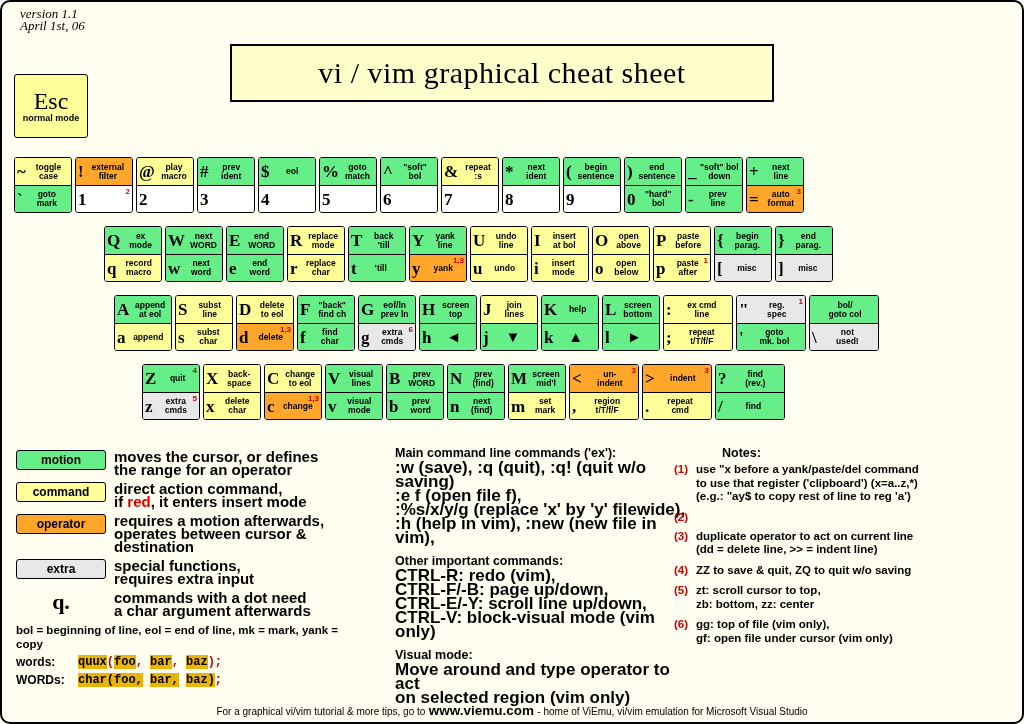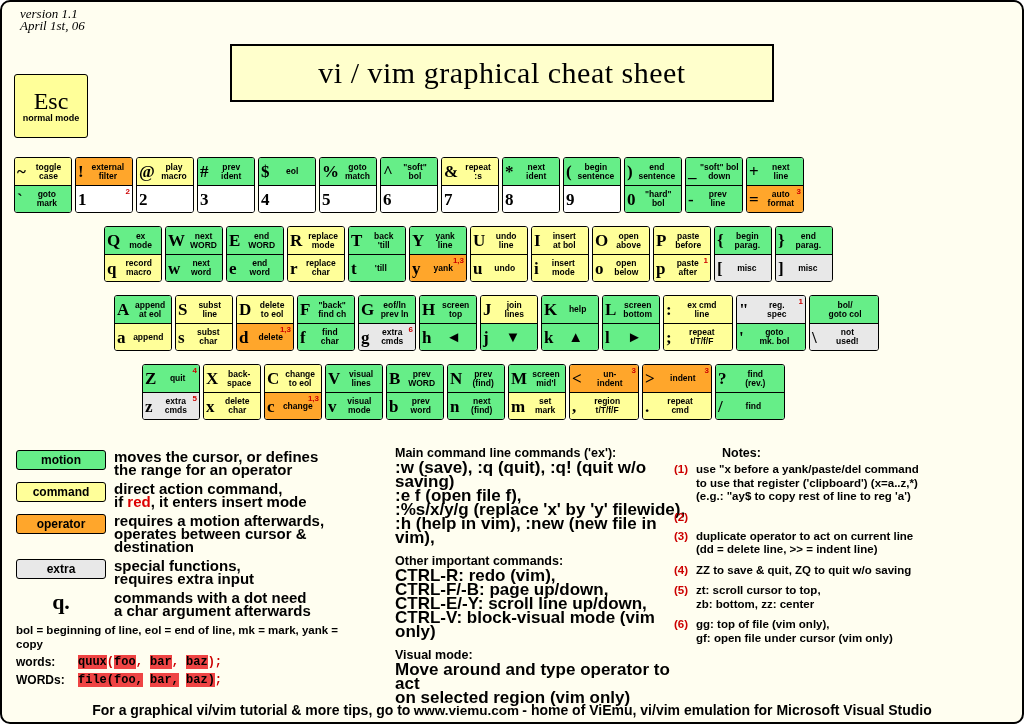--- a/index.html
+++ b/index.html
@@ -140,21 +140,21 @@
   .legend-note {
     font-family: "Liberation Sans", sans-serif;
     font-weight: bold;
     font-size: 11.5px;
     line-height: 14px;
     margin-top: 4px;
   }
   .words-row { display: flex; align-items: flex-end; margin-top: 4px; font-family: "Liberation Sans", sans-serif; font-weight: bold; font-size: 12px;}
   .words-label { width: 62px; }
   .code { font-family: "Liberation Mono", monospace; font-size: 12px; }
-  .code .hl { background: #ef4444; }
+  .code .hl { background: #eab308; }
   .code .mark { color: #cc0000; }
 
   
   .midcol { position: absolute; left: 360px; top: 444px; width: 298px; margin-left: 33px; }
   .midcol h3 {
     font-family: "Liberation Sans", sans-serif;
     font-size: 12.5px;
     margin: 0 0 1px 0;
     font-weight: bold;
   }
@@ -186,21 +186,21 @@
     white-space: pre-line;
   }
   .footer {
     position: absolute;
     left: 0; right: 0; bottom: 4px;
     text-align: center;
     font-family: "Liberation Sans", sans-serif;
     font-size: 12px;
     font-weight: bold;
   }
-  .footer .plain { font-weight: bold; font-size: 14px; }
+  .footer .plain { font-weight: normal; font-size: 10px; }
   .footer .url { font-size: 13.5px; }
 </style>
 </head>
 <body>
 
 <div class="sheet">
 
   <div class="version">
     <div>version 1.1</div>
     <div>April 1st, 06</div>
@@ -802,21 +802,21 @@
 a char argument afterwards</div>
       </div>
       <div class="legend-note">bol = beginning of line, eol = end of line,
 mk = mark, yank = copy</div>
       <div class="words-row">
         <span class="words-label">words:</span>
         <span class="code"><span class="hl">quux</span><span class="mark">(</span><span class="hl">foo</span><span class="mark">,</span> <span class="hl">bar</span><span class="mark">,</span> <span class="hl">baz</span><span class="mark">)</span><span class="mark">;</span></span>
       </div>
       <div class="words-row">
         <span class="words-label">WORDs:</span>
-        <span class="code"><span class="hl">file(foo,</span> <span class="hl">bar,</span> <span class="hl">baz)</span><span class="mark">;</span></span>
+        <span class="code"><span class="hl">char(foo,</span> <span class="hl">bar,</span> <span class="hl">baz)</span><span class="mark">;</span></span>
       </div>
     </div>
 
   <div class="midcol" id="midcol">
       <h3>Main command line commands ('ex'):</h3>
       <p>:w (save), :q (quit), :q! (quit w/o saving)
 :e f (open file f),
 :%s/x/y/g (replace 'x' by 'y' filewide),
 :h (help in vim), :new (new file in vim),</p>
       <h3>Other important commands:</h3>

